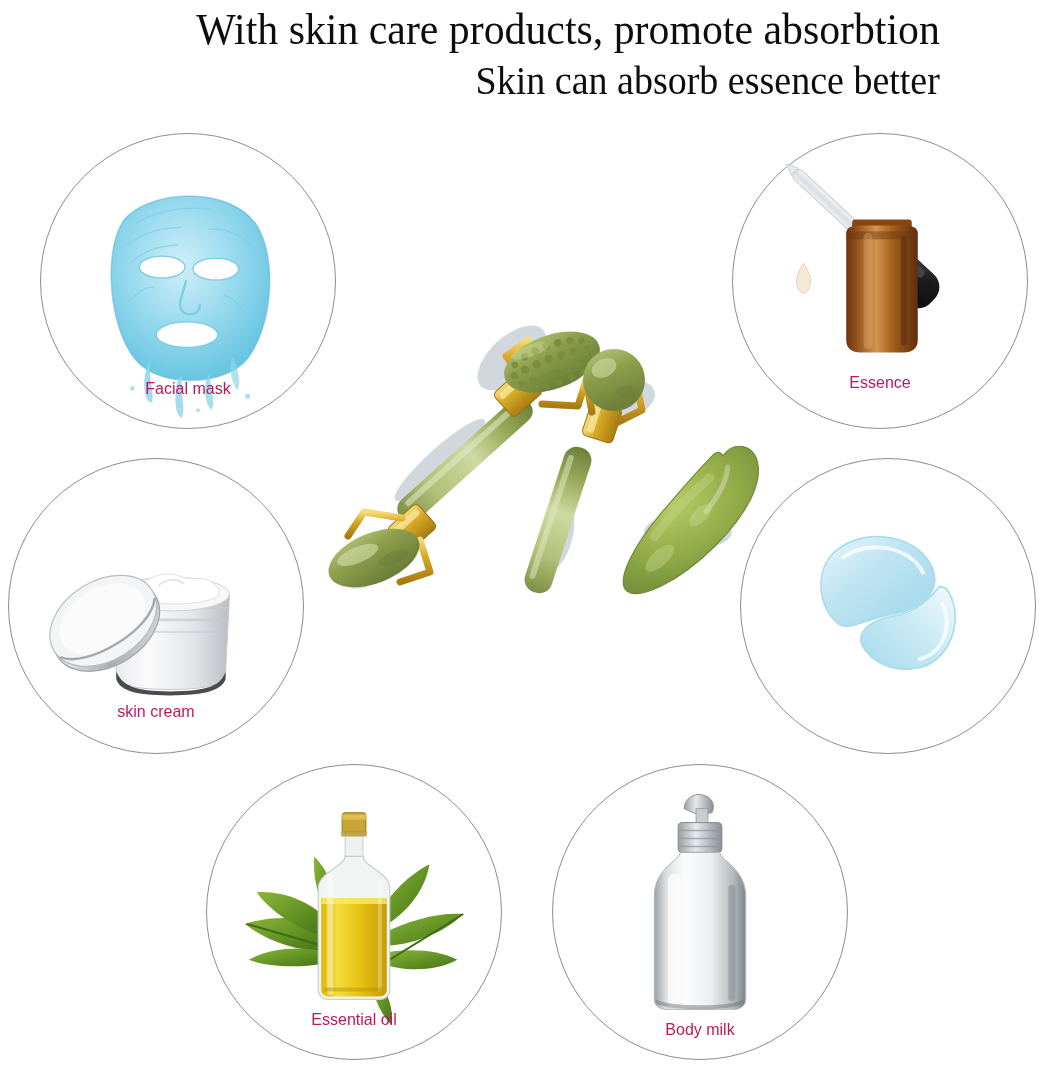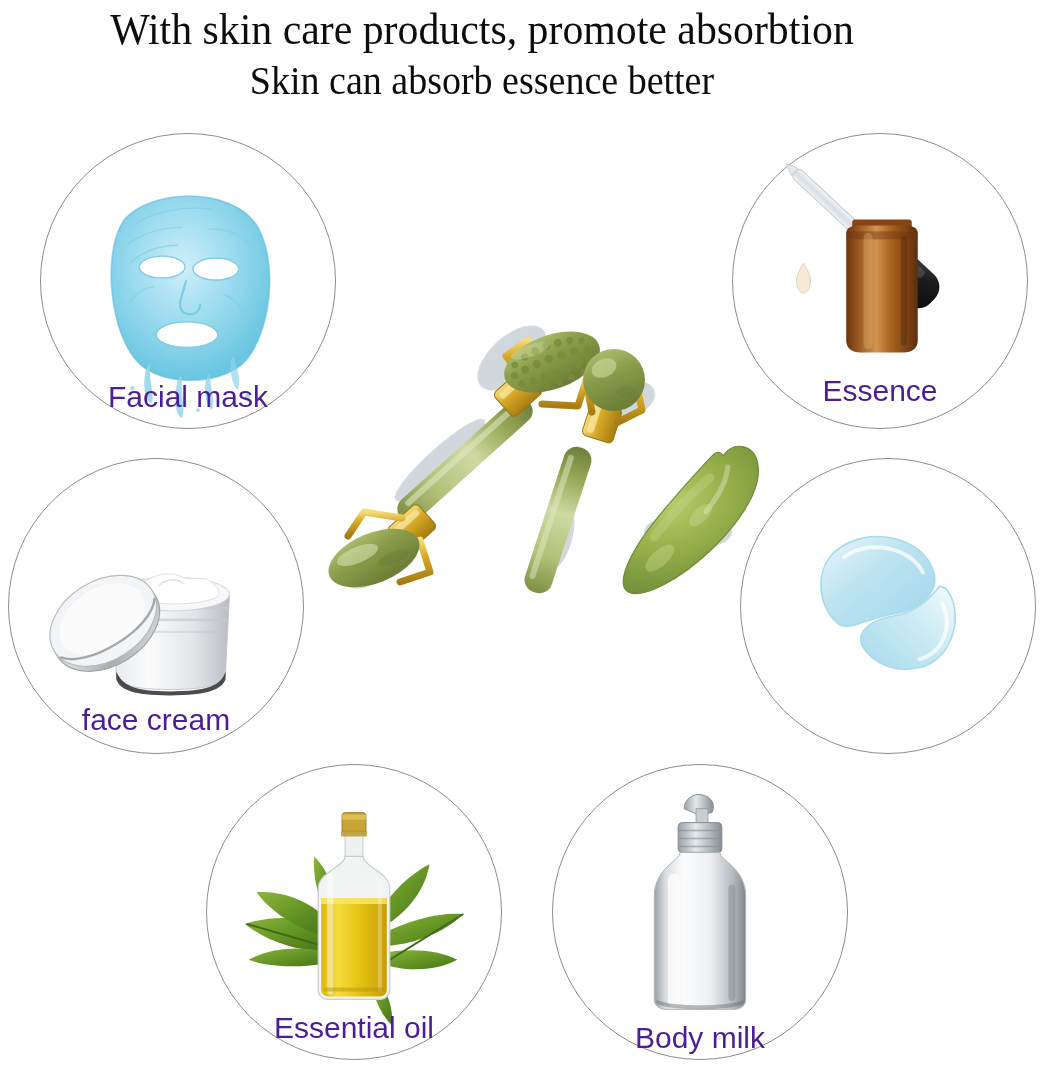--- a/index.html
+++ b/index.html
@@ -21,21 +21,21 @@
     width: 1040px;
     height: 1068px;
   }
 
   
   .title-block {
     position: absolute;
     top: 4px;
     left: 0;
     width: 964px;
-    text-align: center;
+    text-align: right;
   }
   .title-line1 {
     font-family: "Liberation Serif", serif;
     font-size: 44px;
     line-height: 52px;
     color: #0d0d0d;
     letter-spacing: 0px;
     transform: scaleX(0.95);
     white-space: nowrap;
   }
@@ -55,22 +55,22 @@
     border-radius: 50%;
     box-sizing: border-box;
     background: transparent;
   }
   .circle-label {
     position: absolute;
     left: 0;
     width: 100%;
     text-align: center;
     font-family: "Liberation Sans", sans-serif;
-    font-size: 30px;
-    color: #4c1d95;
+    font-size: 16px;
+    color: #be185d;
     white-space: nowrap;
   }
   .art {
     position: absolute;
     left: 0;
     top: 0;
     width: 100%;
     height: 100%;
     pointer-events: none;
   }
@@ -219,21 +219,21 @@
         <path d="M -56 54 C -50 68 -38 74 -2 74 C 36 74 50 68 54 54 L 54 62 C 50 72 36 78 -2 78 C -40 78 -52 72 -56 62 Z" fill="#2b2d30" opacity="0.85"></path>
       </g>
 
       <g transform="translate(98,168) rotate(-32)">
         <ellipse cx="0" cy="0" rx="58" ry="40" fill="url(#lidg)" stroke="#9fa4a9" stroke-width="1.2"></ellipse>
         <ellipse cx="0" cy="-6" rx="58" ry="40" fill="#f3f4f5" stroke="#b8bcc1" stroke-width="1.2"></ellipse>
         <ellipse cx="0" cy="-8" rx="47" ry="31" fill="#fbfbfc" opacity="0.85"></ellipse>
         <path d="M -56 2 C -40 26 38 28 56 2" fill="none" stroke="#8e9399" stroke-width="2.4" opacity="0.8"></path>
       </g>
     </svg>
-    <div class="circle-label" style="top:244px;">face cream</div>
+    <div class="circle-label" style="top:244px;">skin cream</div>
   </div>
 
   <div class="circle" style="left:740px; top:458px; width:296px; height:296px;">
     <svg class="art" viewBox="0 0 296 296">
       <defs>
         <linearGradient id="patchg" x1="0" y1="0" x2="1" y2="1">
           <stop offset="0%" stop-color="#eaf7fb"></stop>
           <stop offset="40%" stop-color="#bfe4f1"></stop>
           <stop offset="100%" stop-color="#9ed6ea"></stop>
         </linearGradient>

